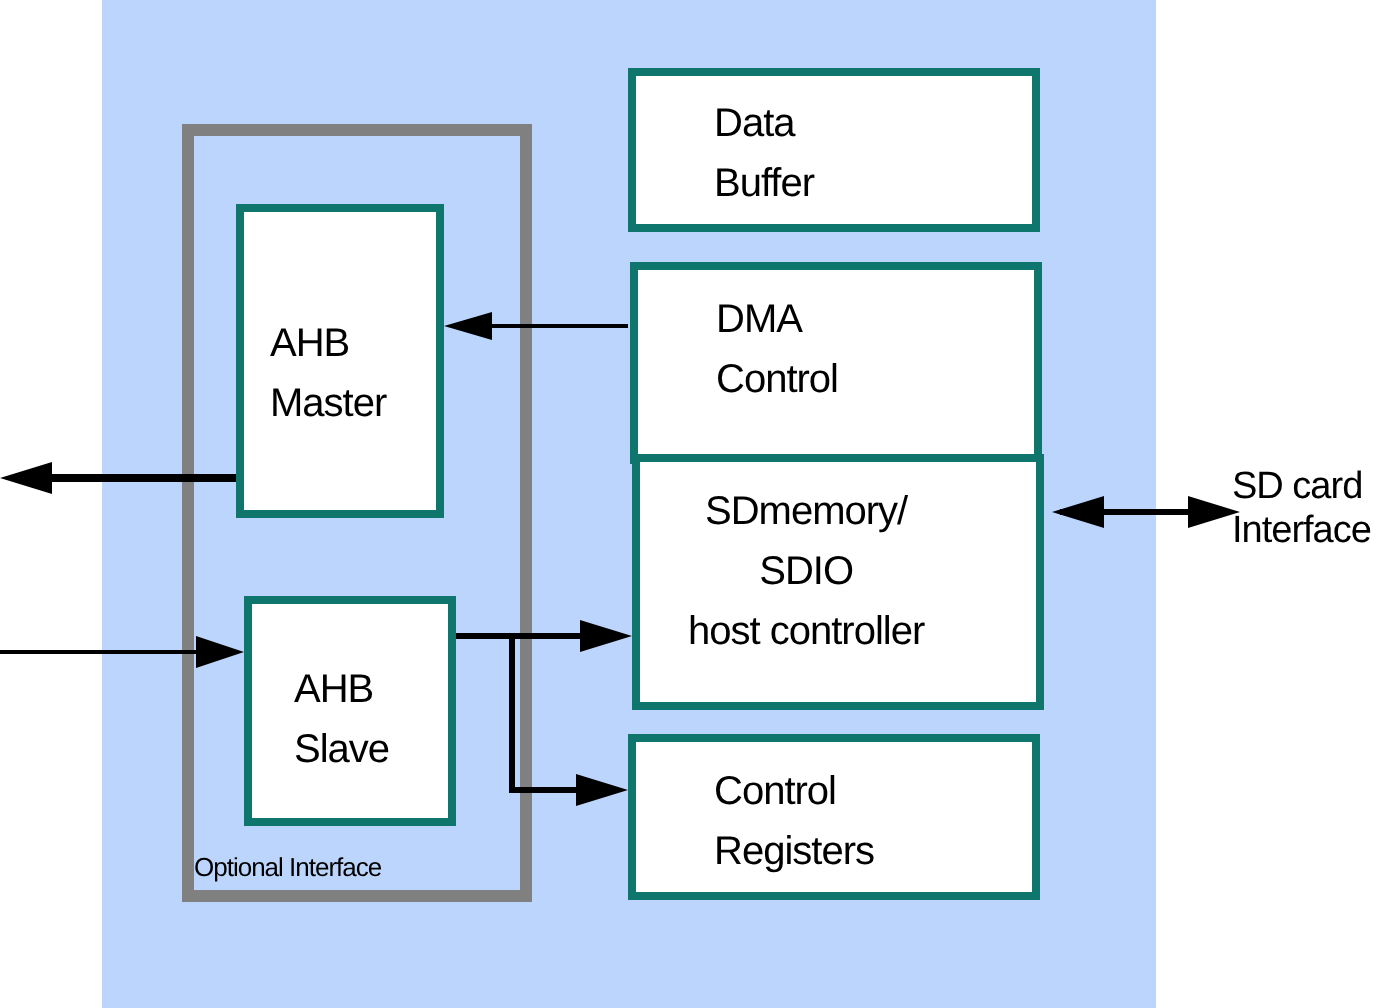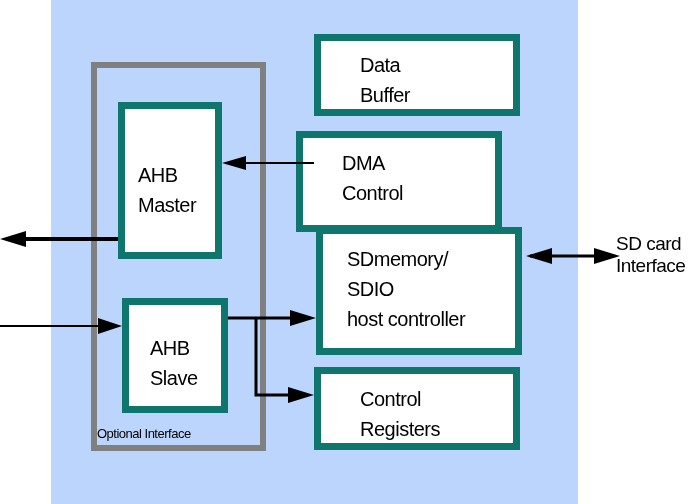--- a/index.html
+++ b/index.html
@@ -2,49 +2,49 @@
 <html><head>
 <meta charset="utf-8">
 <style>
   html, body { margin: 0; padding: 0; background: #ffffff; }
   body { width: 700px; height: 504px; position: relative; overflow: hidden;
          font-family: "Liberation Sans", sans-serif; color: #000; }
   .bg { position: absolute; left: 51px; top: 0; width: 527px; height: 504px; background: #bcd5fc; }
   .opt { position: absolute; left: 91px; top: 62px; width: 175px; height: 389px;
          border: 6px solid #808080; box-sizing: border-box; }
   .opt-label { position: absolute; left: 97px; top: 426px; font-size: 13px; letter-spacing: -0.5px; }
-  .blk { position: absolute; background: #fff; border: 7px solid #0f766e; box-sizing: border-box; }
+  .blk { position: absolute; background: #fff; border: 4px solid #0f766e; box-sizing: border-box; }
   .blk span { position: absolute; font-size: 20px; line-height: 30px; letter-spacing: -0.5px; white-space: pre-line; }
   svg.wires { position: absolute; left: 0; top: 0; }
   .ext-label { position: absolute; font-size: 19px; line-height: 22px; letter-spacing: -0.5px; white-space: pre-line; }
 </style>
 </head>
 <body>
 
 <div class="bg"></div>
 
 <div class="opt"></div>
 <div class="opt-label">Optional Interface</div>
 
 <div class="blk" style="left:314px;top:34px;width:206px;height:82px;">
   <span style="left:39px;top:9px;">Data
 Buffer</span>
 </div>
 
-<div class="blk" style="left:296px;top:131px;width:206px;height:101px;">
+<div class="blk" style="left:315px;top:131px;width:206px;height:101px;">
   <span style="left:39px;top:10px;">DMA
 Control</span>
 </div>
 
 <div class="blk" style="left:118px;top:102px;width:104px;height:157px;">
   <span style="left:13px;top:51px;">AHB
 Master</span>
 </div>
 
-<div class="blk" style="left:316px;top:227px;width:206px;height:128px;">
+<div class="blk" style="left:316px;top:227px;width:206px;height:128px;text-align:center;">
   <span style="left:24px;top:10px;">SDmemory/
 SDIO
 host controller</span>
 </div>
 
 <div class="blk" style="left:122px;top:298px;width:106px;height:115px;">
   <span style="left:21px;top:28px;">AHB
 Slave</span>
 </div>
 

